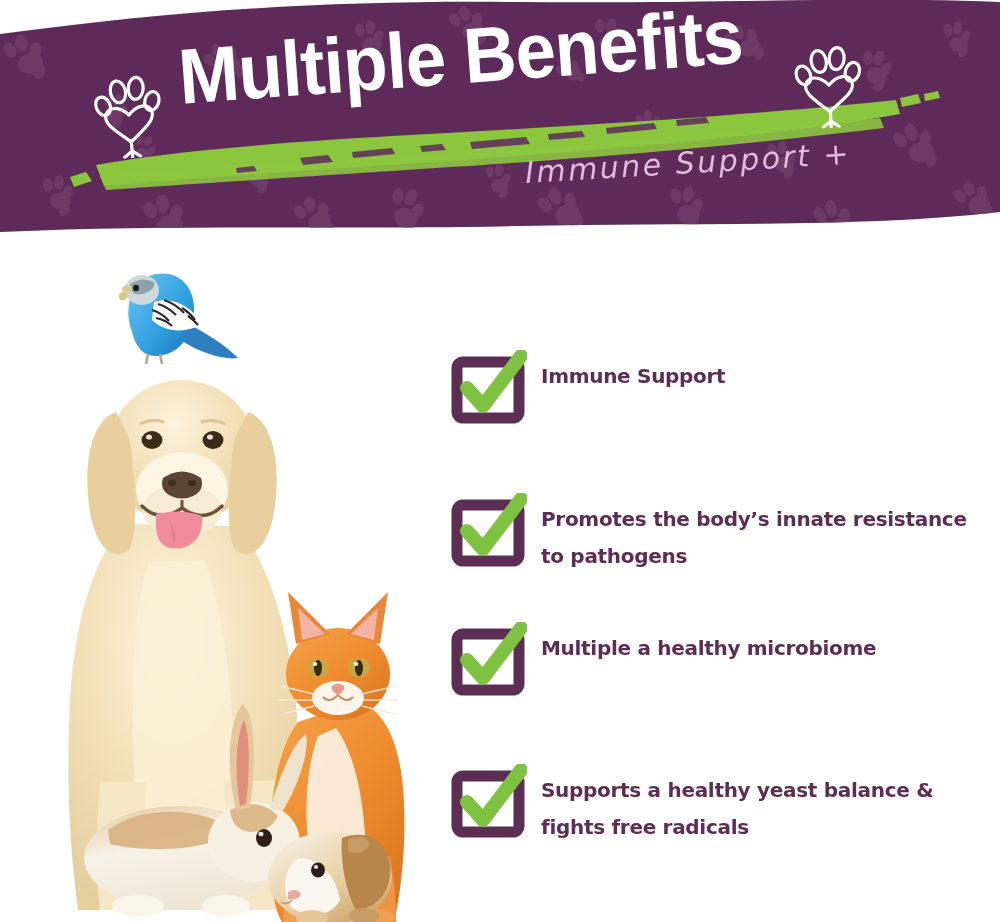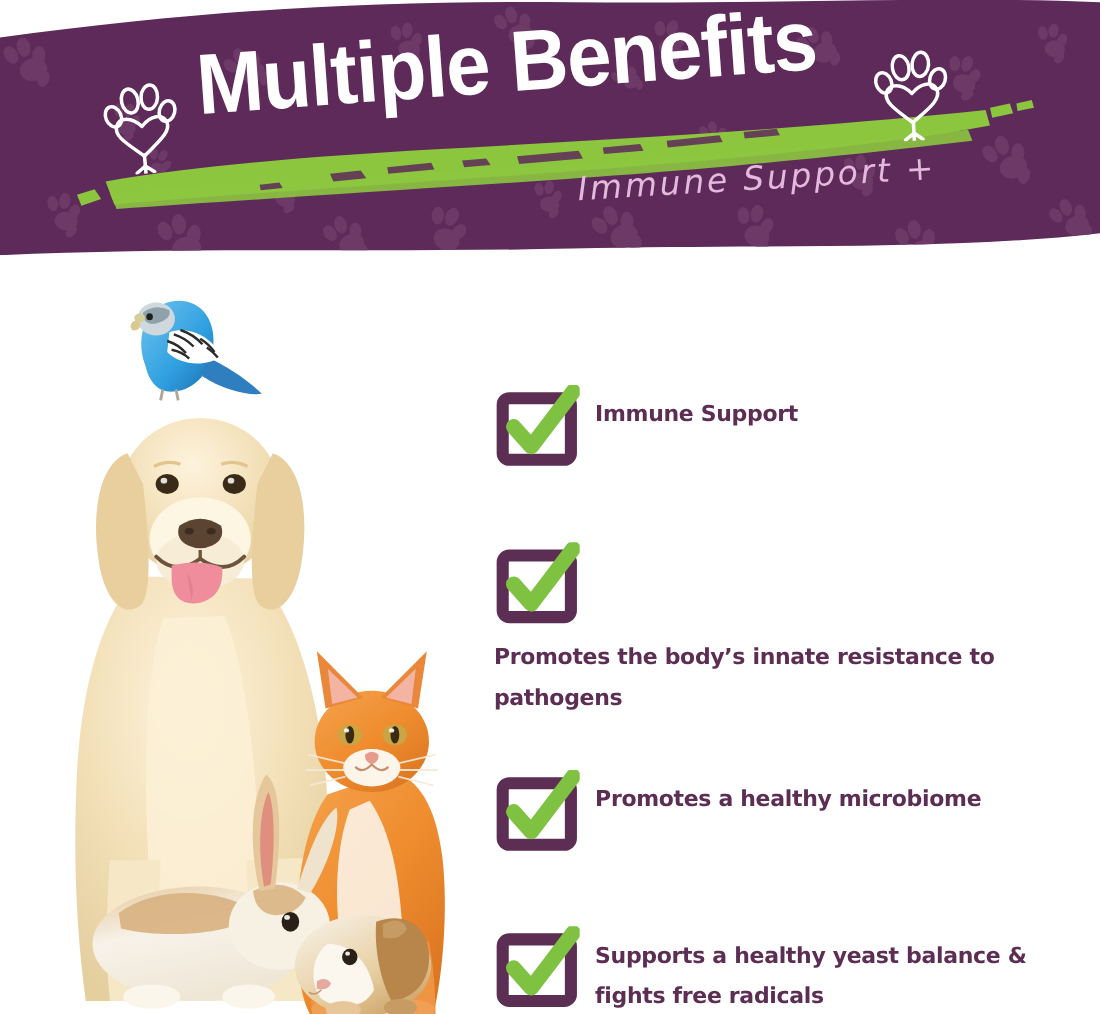--- a/index.html
+++ b/index.html
@@ -111,21 +111,21 @@
     flex: 1 1 auto;
     padding-top: 8px;
     font-family: "DejaVu Sans", sans-serif;
     font-weight: bold;
     font-size: 20px;
     line-height: 37px;
     color: #5d2e54;
     letter-spacing: -0.3px;
   }
   #benefit-0 { margin-top: 0px; }
-  #benefit-1 { margin-top: 65px; flex-direction: column; }
+  #benefit-1 { margin-top: 65px; }
   #benefit-2 { margin-top: 47px; }
   #benefit-3 { margin-top: 64px; }
 </style>
 </head>
 <body>
 
 <div id="page">
 
   <div id="banner-wrap">
     <svg id="banner-svg" width="1000" height="250" viewBox="0 0 1000 250">
@@ -448,21 +448,21 @@
       <div class="benefit-label">Promotes the body’s innate resistance to pathogens</div>
     </div>
 
     <div class="benefit-row" id="benefit-2">
       <div class="benefit-checkbox">
         <svg width="78" height="78" viewBox="0 0 78 78">
           <path fill="none" stroke="#5D2E54" stroke-width="11" stroke-linejoin="round" d="M14,12 h50 a6,6 0 0 1 6,6 v44 a6,6 0 0 1 -6,6 h-50 a6,6 0 0 1 -6,-6 v-44 a6,6 0 0 1 6,-6 Z"></path>
           <path fill="none" stroke="#7FC242" stroke-width="14" stroke-linecap="round" stroke-linejoin="round" d="M18,38 L34,56 L72,6"></path>
         </svg>
       </div>
-      <div class="benefit-label">Promotes a healthy microbiome</div>
+      <div class="benefit-label">Multiple a healthy microbiome</div>
     </div>
 
     <div class="benefit-row" id="benefit-3">
       <div class="benefit-checkbox">
         <svg width="78" height="78" viewBox="0 0 78 78">
           <path fill="none" stroke="#5D2E54" stroke-width="11" stroke-linejoin="round" d="M14,12 h50 a6,6 0 0 1 6,6 v44 a6,6 0 0 1 -6,6 h-50 a6,6 0 0 1 -6,-6 v-44 a6,6 0 0 1 6,-6 Z"></path>
           <path fill="none" stroke="#7FC242" stroke-width="14" stroke-linecap="round" stroke-linejoin="round" d="M18,38 L34,56 L72,6"></path>
         </svg>
       </div>
       <div class="benefit-label">Supports a healthy yeast balance &amp; fights free radicals</div>

